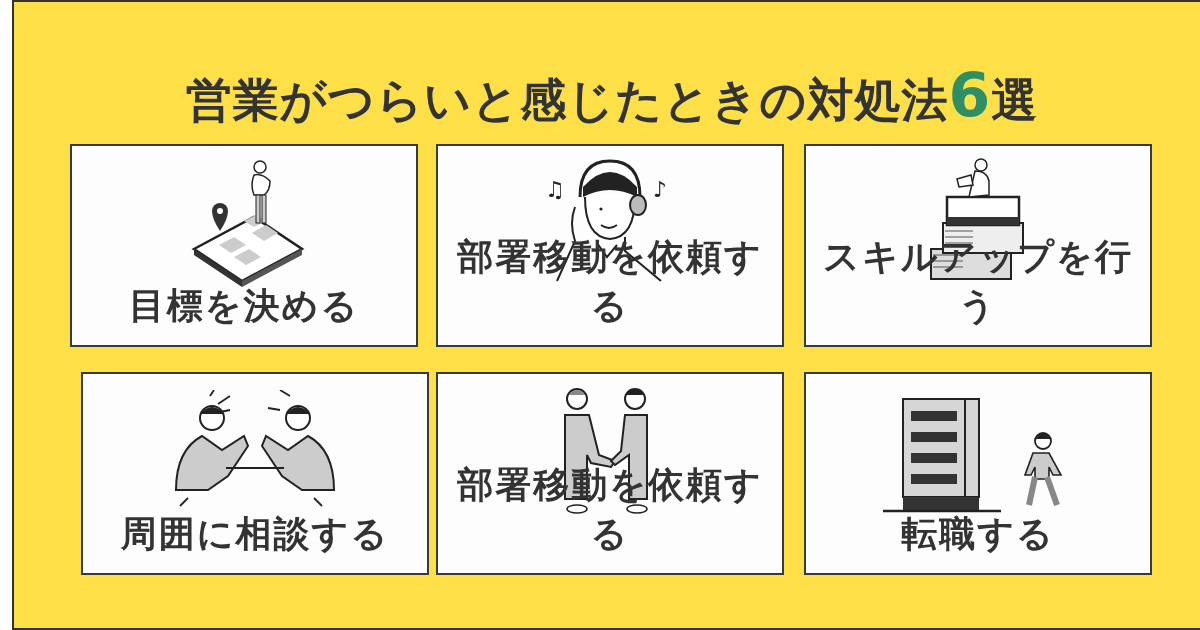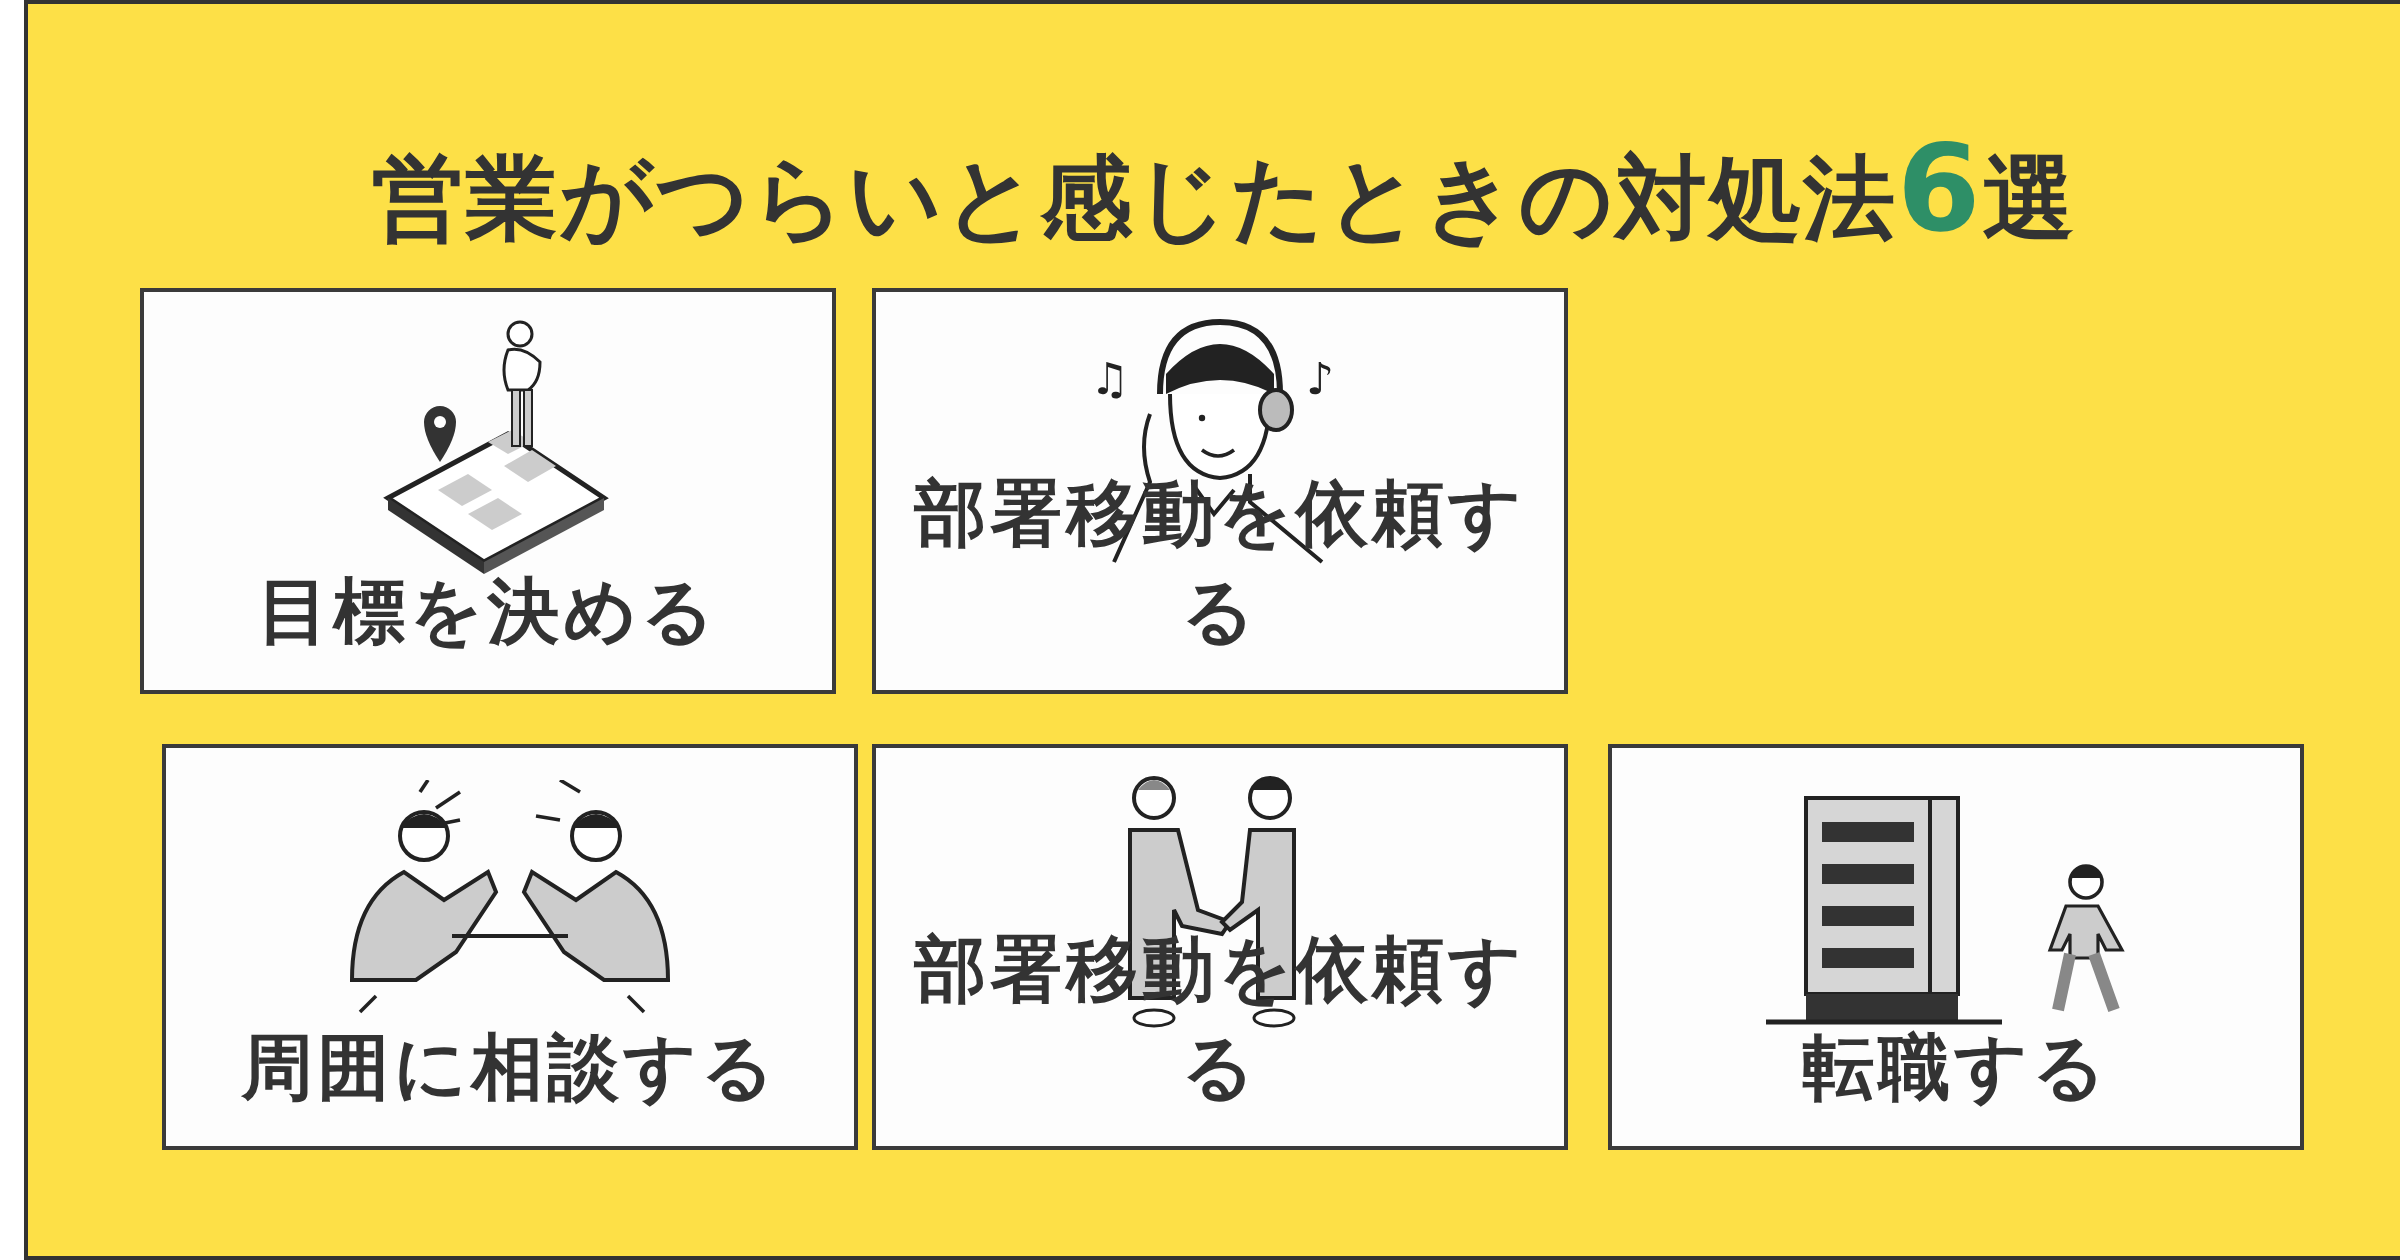--- a/index.html
+++ b/index.html
@@ -52,20 +52,42 @@
         <path d="M66,68 q8,6 16,0" fill="none" stroke="#222" stroke-width="1.8"></path>
         <circle cx="66" cy="52" r="1.6" fill="#222"></circle>
         <path d="M40,50 q-6,16 0,34 l-18,40" fill="none" stroke="#222" stroke-width="2"></path>
         <path d="M90,80 l0,14 l36,30" fill="none" stroke="#222" stroke-width="2"></path>
         <path d="M62,86 l10,14 l10,-12" fill="none" stroke="#222" stroke-width="2"></path>
       </svg>
     </div>
     <div class="label">部署移動を依頼する</div>
   </div>
 
+  <div class="card" style="left:790px;top:142px;">
+    <div class="illus">
+      <svg width="110" height="130" viewBox="0 0 110 130">
+        <rect x="8" y="92" width="80" height="30" fill="#ddd" stroke="#222" stroke-width="2"></rect>
+        <rect x="20" y="66" width="80" height="30" fill="#eee" stroke="#222" stroke-width="2"></rect>
+        <rect x="24" y="40" width="72" height="28" fill="#fff" stroke="#222" stroke-width="2.5"></rect>
+        <rect x="24" y="60" width="72" height="8" fill="#333"></rect>
+        <g stroke="#555" stroke-width="1">
+          <line x1="10" y1="98" x2="40" y2="98"></line>
+            <line x1="10" y1="104" x2="40" y2="104"></line>
+            <line x1="10" y1="110" x2="40" y2="110"></line>
+          <line x1="22" y1="74" x2="50" y2="74"></line>
+            <line x1="22" y1="80" x2="50" y2="80"></line>
+            <line x1="22" y1="86" x2="50" y2="86"></line>
+        </g>
+        <circle cx="58" cy="8" r="6" fill="#fff" stroke="#222" stroke-width="1.5"></circle>
+        <path d="M52,14 q12,0 14,10 l0,14 l-20,2 z" fill="#fff" stroke="#222" stroke-width="1.5"></path>
+        <path d="M34,22 l14,-4 l2,10 l-14,2z" fill="#fff" stroke="#222" stroke-width="1.5"></path>
+      </svg>
+    </div>
+    <div class="label">スキルアップを行う</div>
+  </div>
 
   <div class="card" style="left:56px;top:370px;margin-left:11px;">
     <div class="illus">
       <svg width="170" height="120" viewBox="0 0 170 120">
         <g stroke="#222" stroke-width="1.8" fill="none">
           <line x1="40" y1="6" x2="44" y2="0"></line>
             <line x1="48" y1="14" x2="60" y2="6"></line>
             <line x1="50" y1="22" x2="60" y2="20"></line>
           <line x1="120" y1="6" x2="110" y2="0"></line>
             <line x1="110" y1="20" x2="98" y2="18"></line>

